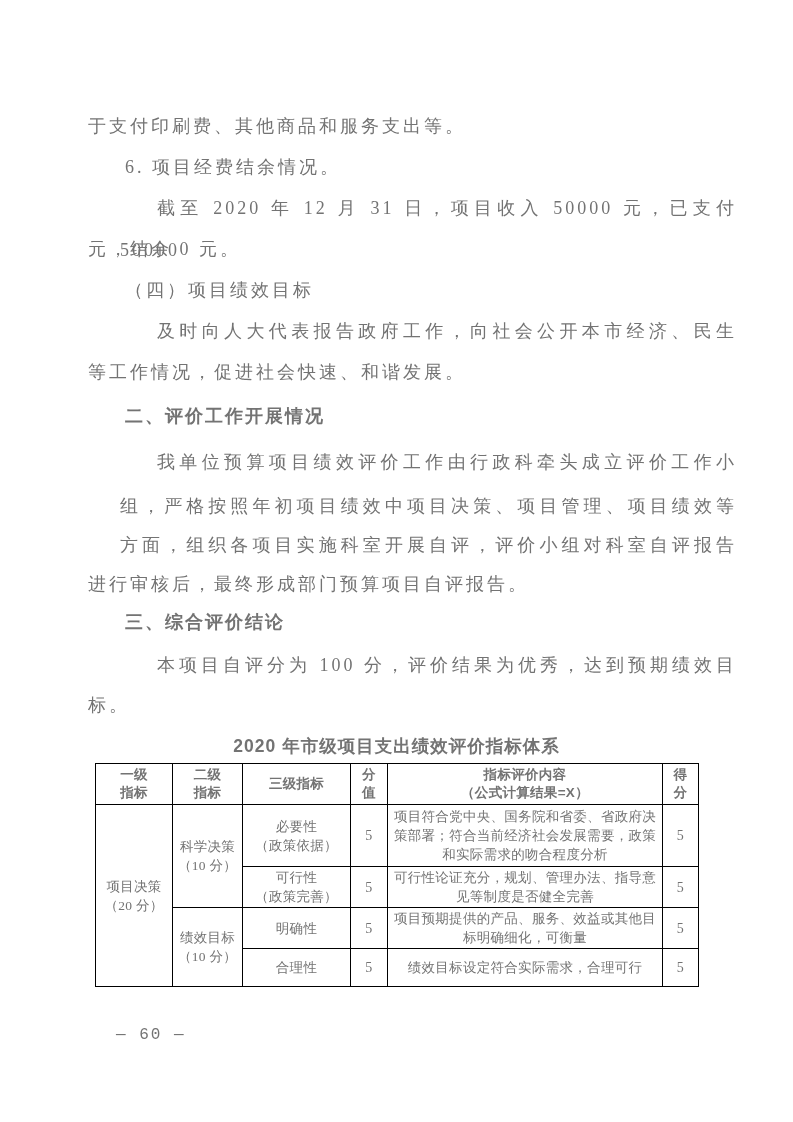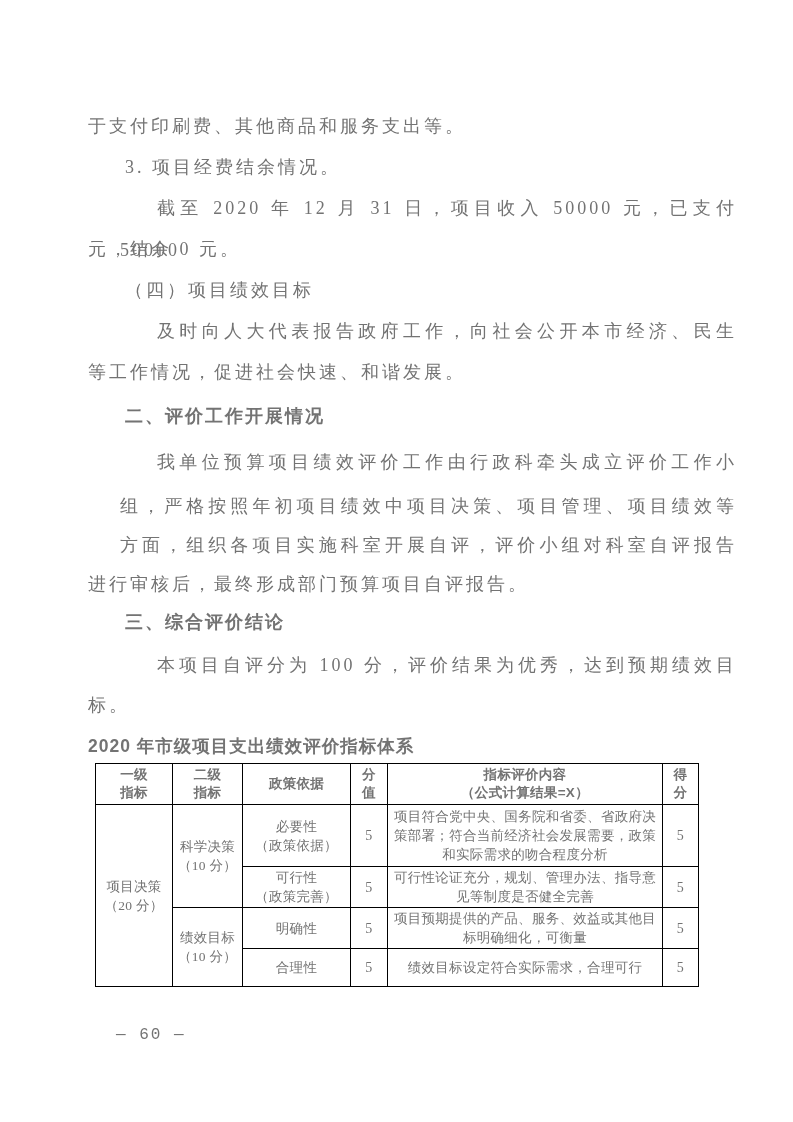--- a/index.html
+++ b/index.html
@@ -39,20 +39,21 @@
   }
   .t1{top:105px}.t2{top:146px}.t3{top:187px}.t4{top:228px}
   .t5{top:269px}.t6{top:310px}.t7{top:351px}.t8{top:396px}
   .t9{top:441px}.t10{top:485px}.t11{top:524px}.t12{top:563px}
   .t13{top:602px}.t14{top:644px}.t15{top:684px}
 
   
   .tbl-title{
     position:absolute;
     top:733px;left:88px;width:617px;
+    text-align:center;
     font-family:"Liberation Sans","DejaVu Sans",sans-serif;
     font-weight:700;
     font-size:17.5px;
     letter-spacing:1px;
     line-height:26px;
   }
 
   
   table.ind-table{
     position:absolute;
@@ -97,21 +98,21 @@
     letter-spacing:2px;
     font-family:Liberation Mono, monospace;
   }
 </style>
 </head>
 <body>
 
 <div class="page">
 
   <div class="bline t1">于支付印刷费、其他商品和服务支出等。</div>
-  <div class="bline t2 ind">3. 项目经费结余情况。</div>
+  <div class="bline t2 ind">6. 项目经费结余情况。</div>
   <div class="bline t3 ind jst">截至 2020 年 12 月 31 日，项目收入 50000 元，已支付 50000</div>
   <div class="bline t4">元，结余 0 元。</div>
   <div class="bline t5 ind">（四）项目绩效目标</div>
   <div class="bline t6 ind jst">及时向人大代表报告政府工作，向社会公开本市经济、民生</div>
   <div class="bline t7">等工作情况，促进社会快速、和谐发展。</div>
   <div class="bline t8 hd">二、评价工作开展情况</div>
   <div class="bline t9 ind jst">我单位预算项目绩效评价工作由行政科牵头成立评价工作小</div>
   <div class="bline t10 jst">组，严格按照年初项目绩效中项目决策、项目管理、项目绩效等</div>
   <div class="bline t11 jst">方面，组织各项目实施科室开展自评，评价小组对科室自评报告</div>
   <div class="bline t12">进行审核后，最终形成部门预算项目自评报告。</div>
@@ -129,21 +130,21 @@
       <col style="width:37px">
       <col style="width:275px">
       <col style="width:36px">
     </colgroup>
     <tbody>
       <tr class="thead hrow">
         <td>一级
 指标</td>
         <td>二级
 指标</td>
-        <td>政策依据</td>
+        <td>三级指标</td>
         <td>分
 值</td>
         <td>指标评价内容
 （公式计算结果=X）</td>
         <td>得
 分</td>
       </tr>
       <tr class="r1">
         <td rowspan="4">项目决策
 （20 分）</td>

